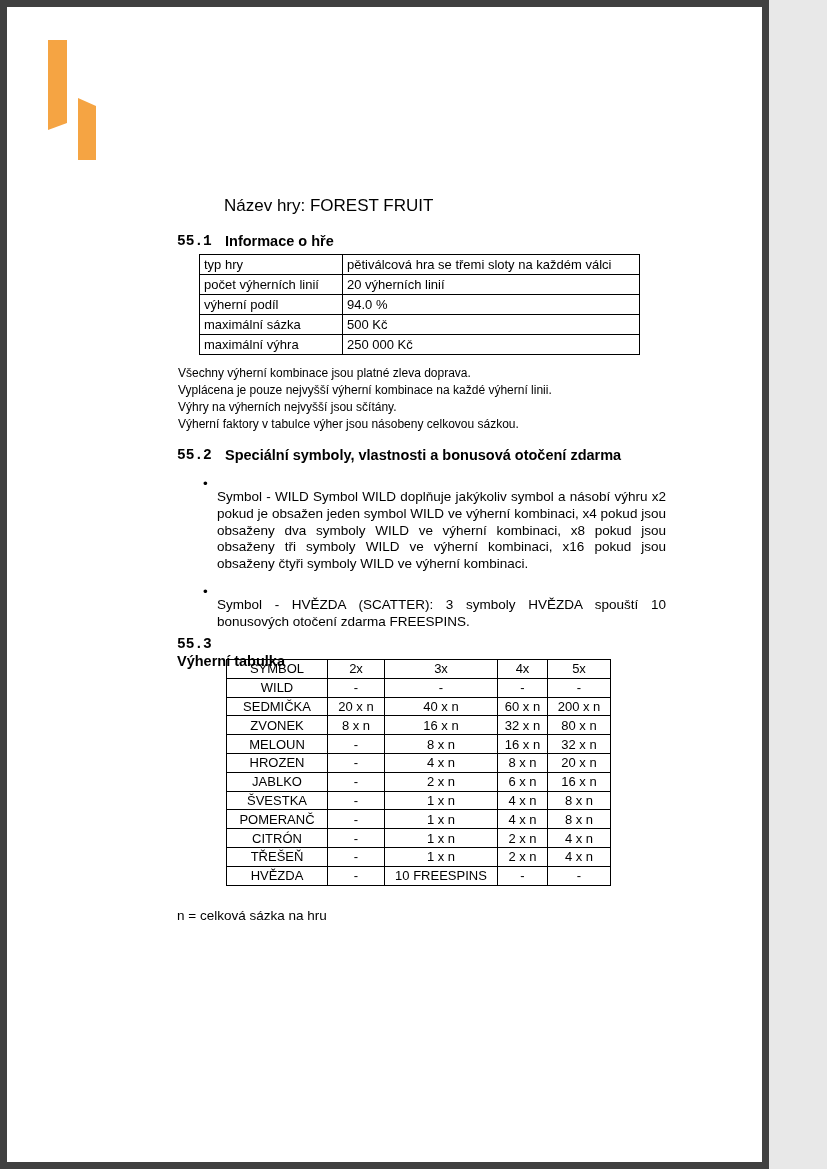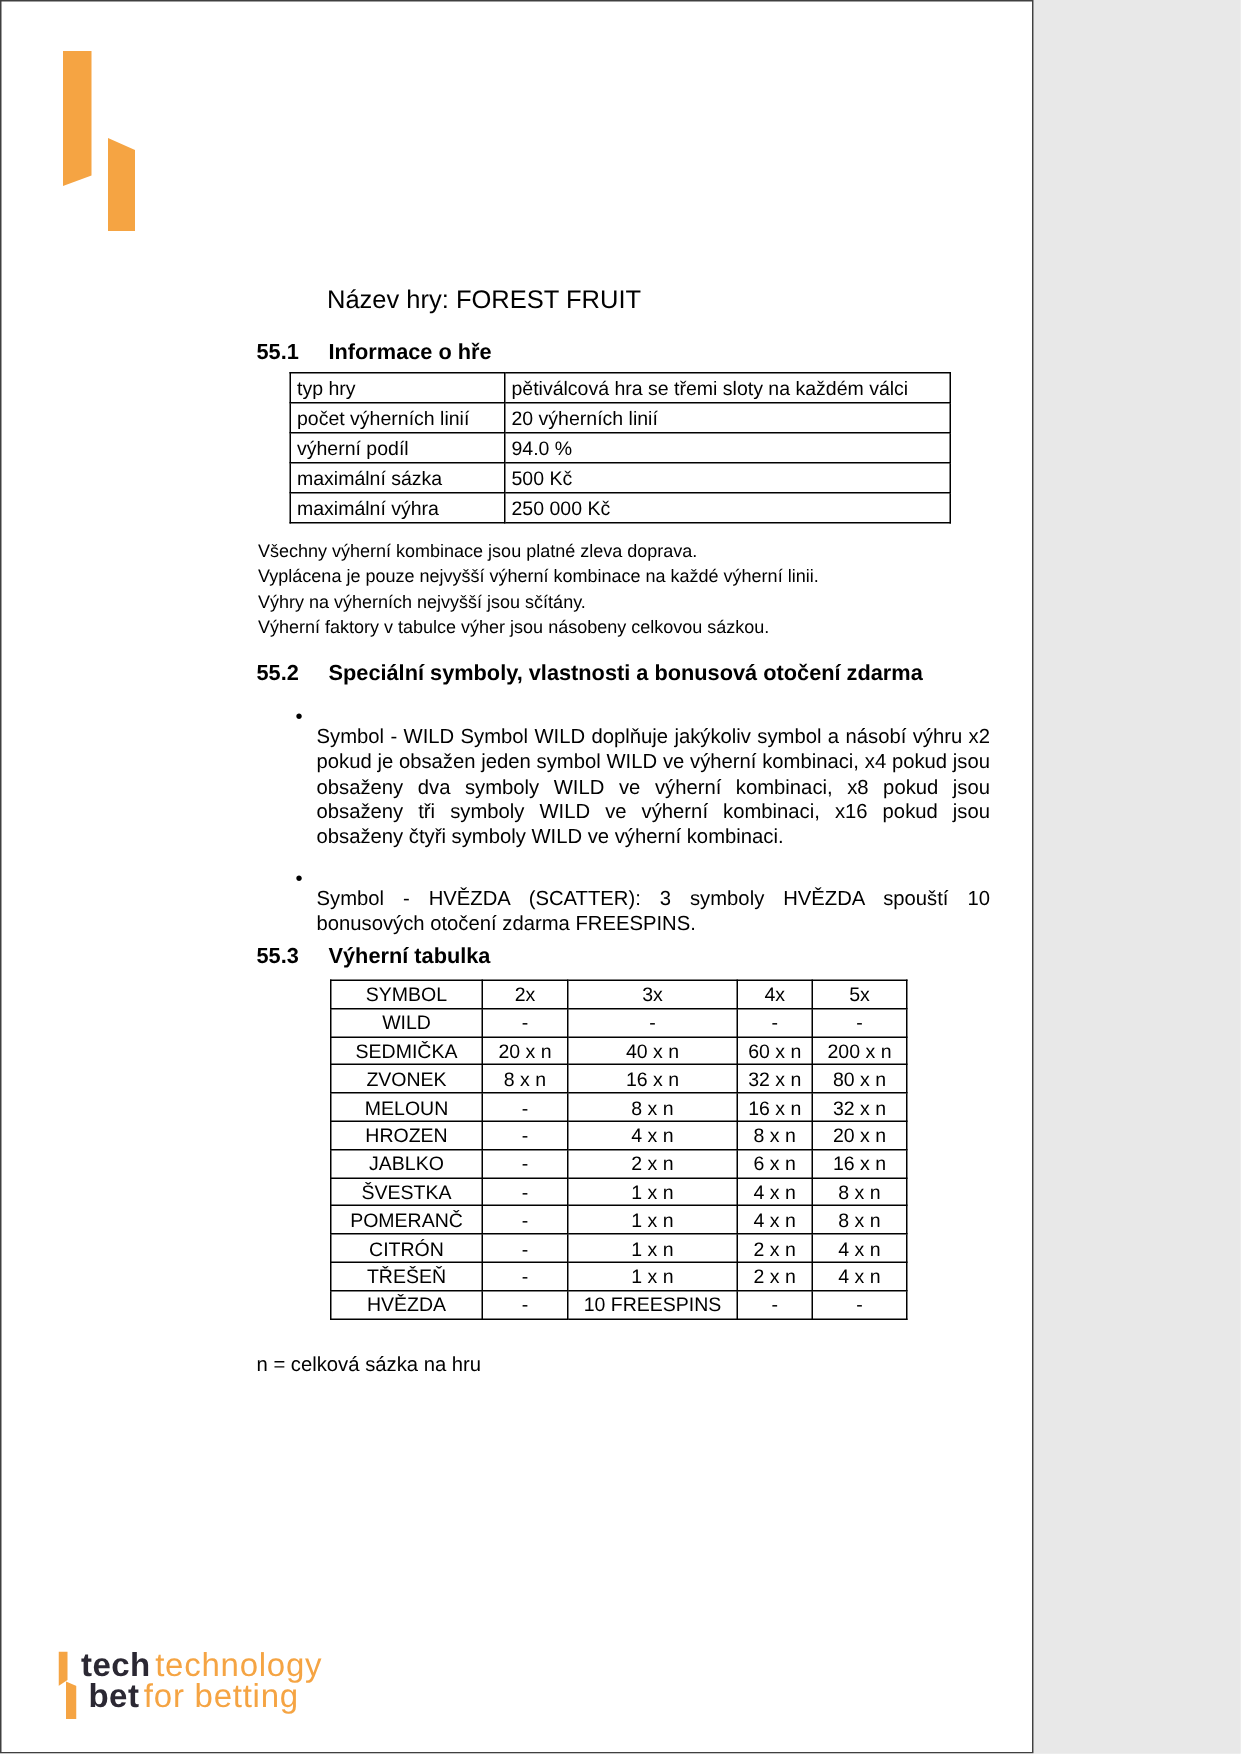--- a/index.html
+++ b/index.html
@@ -2,38 +2,38 @@
 <html style="--orange: #F5A443; --dark: #2B2833;"><head>
 <meta charset="utf-8">
 <style>
   :root{
     --orange:#F5A443;
     --dark:#2B2833;
   }
   html,body{margin:0;padding:0;background:#e8e8e8;}
   .page{
     position:relative;
-    width:689px;height:1169px;
+    width:769px;height:1169px;
     background:#ffffff;
-    border:1px solid #404040;
+    border:7px solid #404040;
     box-sizing:border-box;
     font-family:"Liberation Sans","DejaVu Sans",sans-serif;
     color:#000;
     overflow:hidden;
   }
   
   .logo-top{position:absolute;left:41px;top:33px;width:48px;height:120px;color:var(--orange);}
   
   .doc-title{position:absolute;left:217px;top:189px;font-size:17px;line-height:20px;}
   
   .section{position:absolute;display:flex;font-weight:bold;font-size:14.5px;line-height:17px;}
-  .section .num{width:48px;flex:none;}
+  .section .num{width:48px;flex:none;font-family:Liberation Mono, monospace;}
   #sec1{left:170px;top:226px;}
   #sec2{left:170px;top:440px;}
-  #sec3{left:170px;top:629px;}
+  #sec3{left:170px;top:629px;flex-direction:column;}
   
   table.info{
     position:absolute;left:192px;top:247px;width:440px;
     border-collapse:collapse;font-size:13px;table-layout:fixed;
   }
   table.info td{
     border:1px solid #000;height:19px;
     padding:0 4px;overflow:hidden;white-space:nowrap;
   }
   
@@ -230,28 +230,14 @@
           <td>-</td>
           <td>10 FREESPINS</td>
           <td>-</td>
           <td>-</td>
         </tr>
       </tbody>
   </table>
 
   <div class="note">n = celková sázka na hru</div>
 
-  <div class="footer-logo">
-    <svg class="footer-mark" viewBox="0 0 12 45" xmlns="http://www.w3.org/2000/svg" aria-hidden="true">
-      <polygon points="0,0 6,0 6,19 0,23" fill="currentColor"></polygon>
-      <polygon points="5,20 12,23 12,45 5,45" fill="currentColor"></polygon>
-    </svg>
-    <div class="footer-words">
-      <div class="fl-line">
-        <span class="fl-dark">tech</span><span class="fl-orange">technology</span>
-      </div>
-      <div class="fl-line second">
-        <span class="fl-dark">bet</span><span class="fl-orange">for betting</span>
-      </div>
-    </div>
-  </div>
 
 </div>
 
 </body></html>

